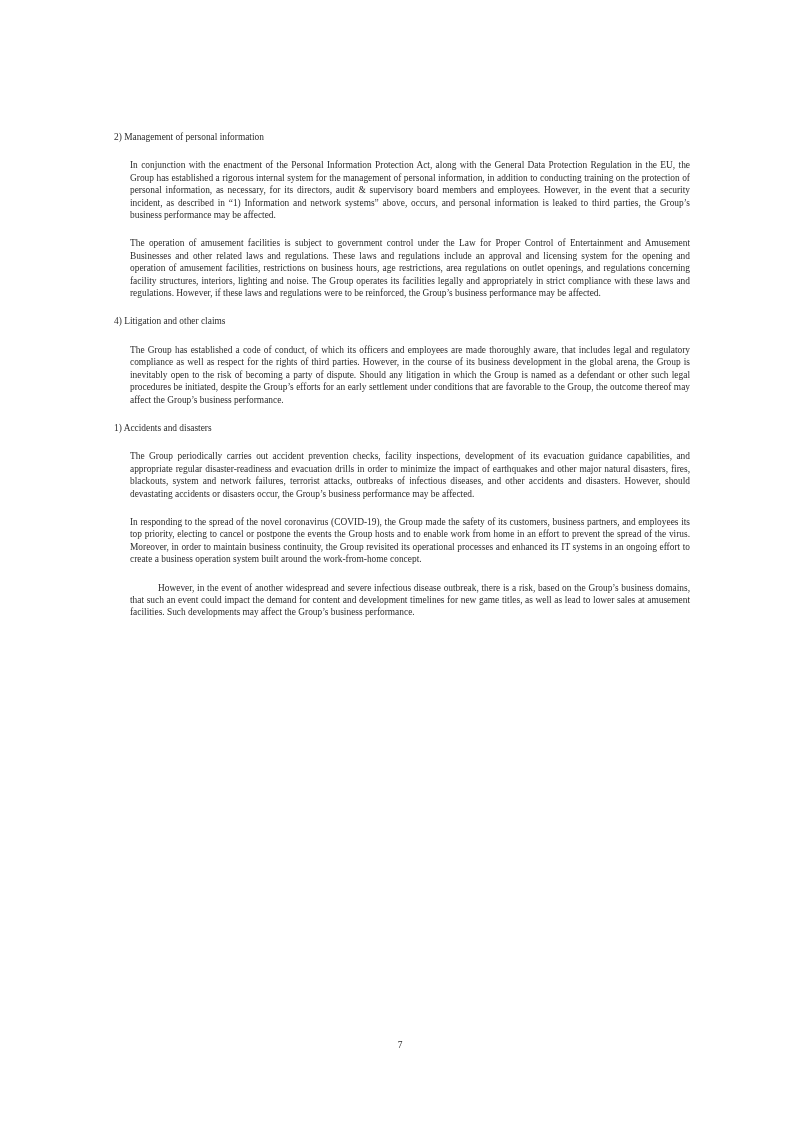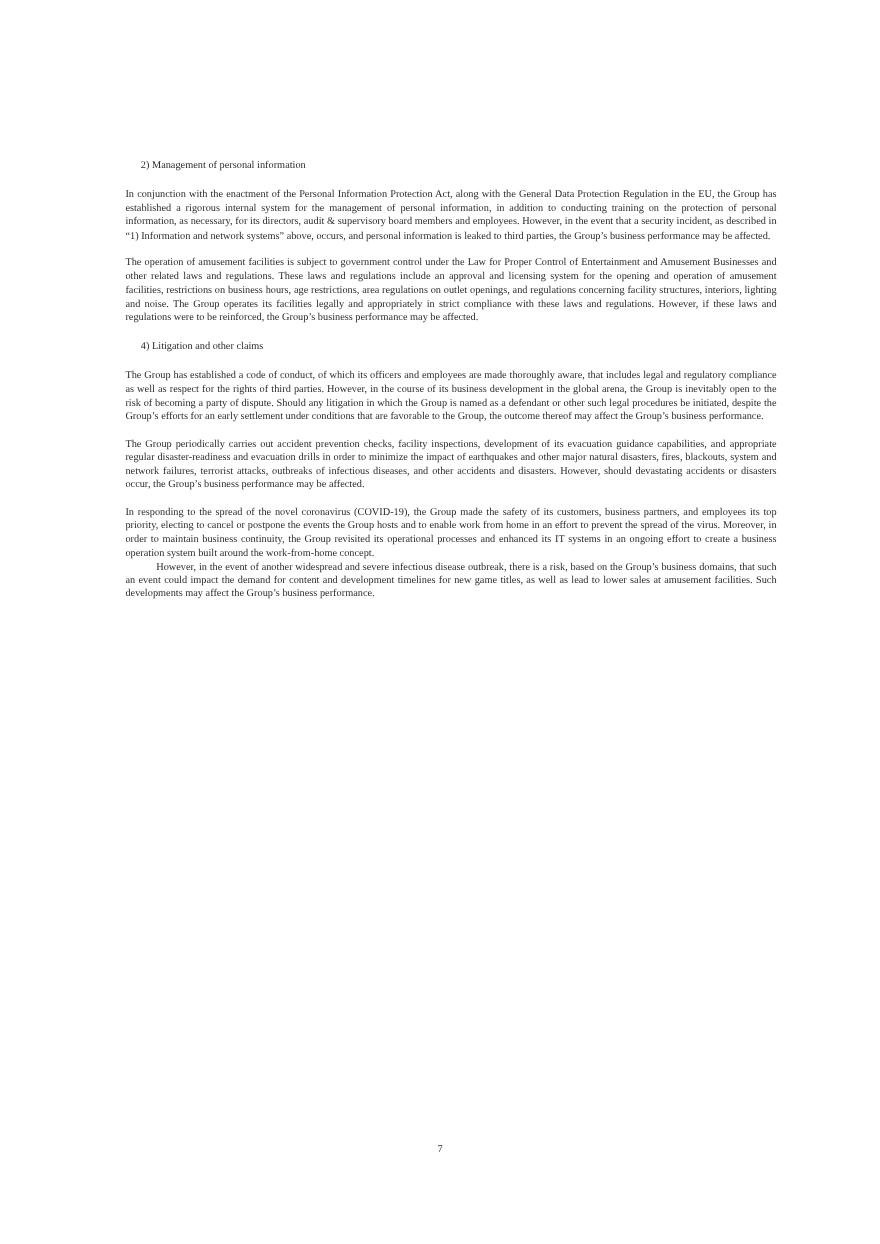--- a/index.html
+++ b/index.html
@@ -29,32 +29,32 @@
     margin-bottom: 0;
   }
   .line,
   .para {
     font-family: "Liberation Serif", "DejaVu Serif", serif;
     font-size: 9.4px;
     line-height: 12.4px;
     color: #2b2b2b;
     text-align: justify;
     text-justify: inter-word;
-    margin: 0;
+    margin: 16px;
     -webkit-font-smoothing: antialiased;
   }
   .para.indent {
     text-indent: 28px;
   }
   .heading {
     font-family: "Liberation Serif", "DejaVu Serif", serif;
     font-size: 9.4px;
     line-height: 12.4px;
     color: #2b2b2b;
-    margin: 14px;
+    margin: 0;
     text-align: left;
     white-space: pre;
   }
   .page-number {
     position: absolute;
     left: 0;
     top: 1039px;
     width: 800px;
     text-align: center;
     font-family: "Liberation Serif", "DejaVu Serif", serif;
@@ -78,20 +78,21 @@
     <section class="block">
       <p class="para">The operation of amusement facilities is subject to government control under the Law for Proper Control of Entertainment and Amusement Businesses and other related laws and regulations. These laws and regulations include an approval and licensing system for the opening and operation of amusement facilities, restrictions on business hours, age restrictions, area regulations on outlet openings, and regulations concerning facility structures, interiors, lighting and noise. The Group operates its facilities legally and appropriately in strict compliance with these laws and regulations. However, if these laws and regulations were to be reinforced, the Group’s business performance may be affected.</p>
     </section>
 
     <section class="block">
       <p class="heading">4) Litigation and other claims</p>
       <p class="para">The Group has established a code of conduct, of which its officers and employees are made thoroughly aware, that includes legal and regulatory compliance as well as respect for the rights of third parties. However, in the course of its business development in the global arena, the Group is inevitably open to the risk of becoming a party of dispute. Should any litigation in which the Group is named as a defendant or other such legal procedures be initiated, despite the Group’s efforts for an early settlement under conditions that are favorable to the Group, the outcome thereof may affect the Group’s business performance.</p>
     </section>
 
     <section class="block">
+      <p class="heading">1) Accidents and disasters</p>
       <p class="para">The Group periodically carries out accident prevention checks, facility inspections, development of its evacuation guidance capabilities, and appropriate regular disaster-readiness and evacuation drills in order to minimize the impact of earthquakes and other major natural disasters, fires, blackouts, system and network failures, terrorist attacks, outbreaks of infectious diseases, and other accidents and disasters. However, should devastating accidents or disasters occur, the Group’s business performance may be affected.</p>
     </section>
 
     <section class="block">
       <p class="para">In responding to the spread of the novel coronavirus (COVID-19), the Group made the safety of its customers, business partners, and employees its top priority, electing to cancel or postpone the events the Group hosts and to enable work from home in an effort to prevent the spread of the virus. Moreover, in order to maintain business continuity, the Group revisited its operational processes and enhanced its IT systems in an ongoing effort to create a business operation system built around the work-from-home concept.</p>
       <p class="para indent">However, in the event of another widespread and severe infectious disease outbreak, there is a risk, based on the Group’s business domains, that such an event could impact the demand for content and development timelines for new game titles, as well as lead to lower sales at amusement facilities. Such developments may affect the Group’s business performance.</p>
     </section>
 
   </div>
 

